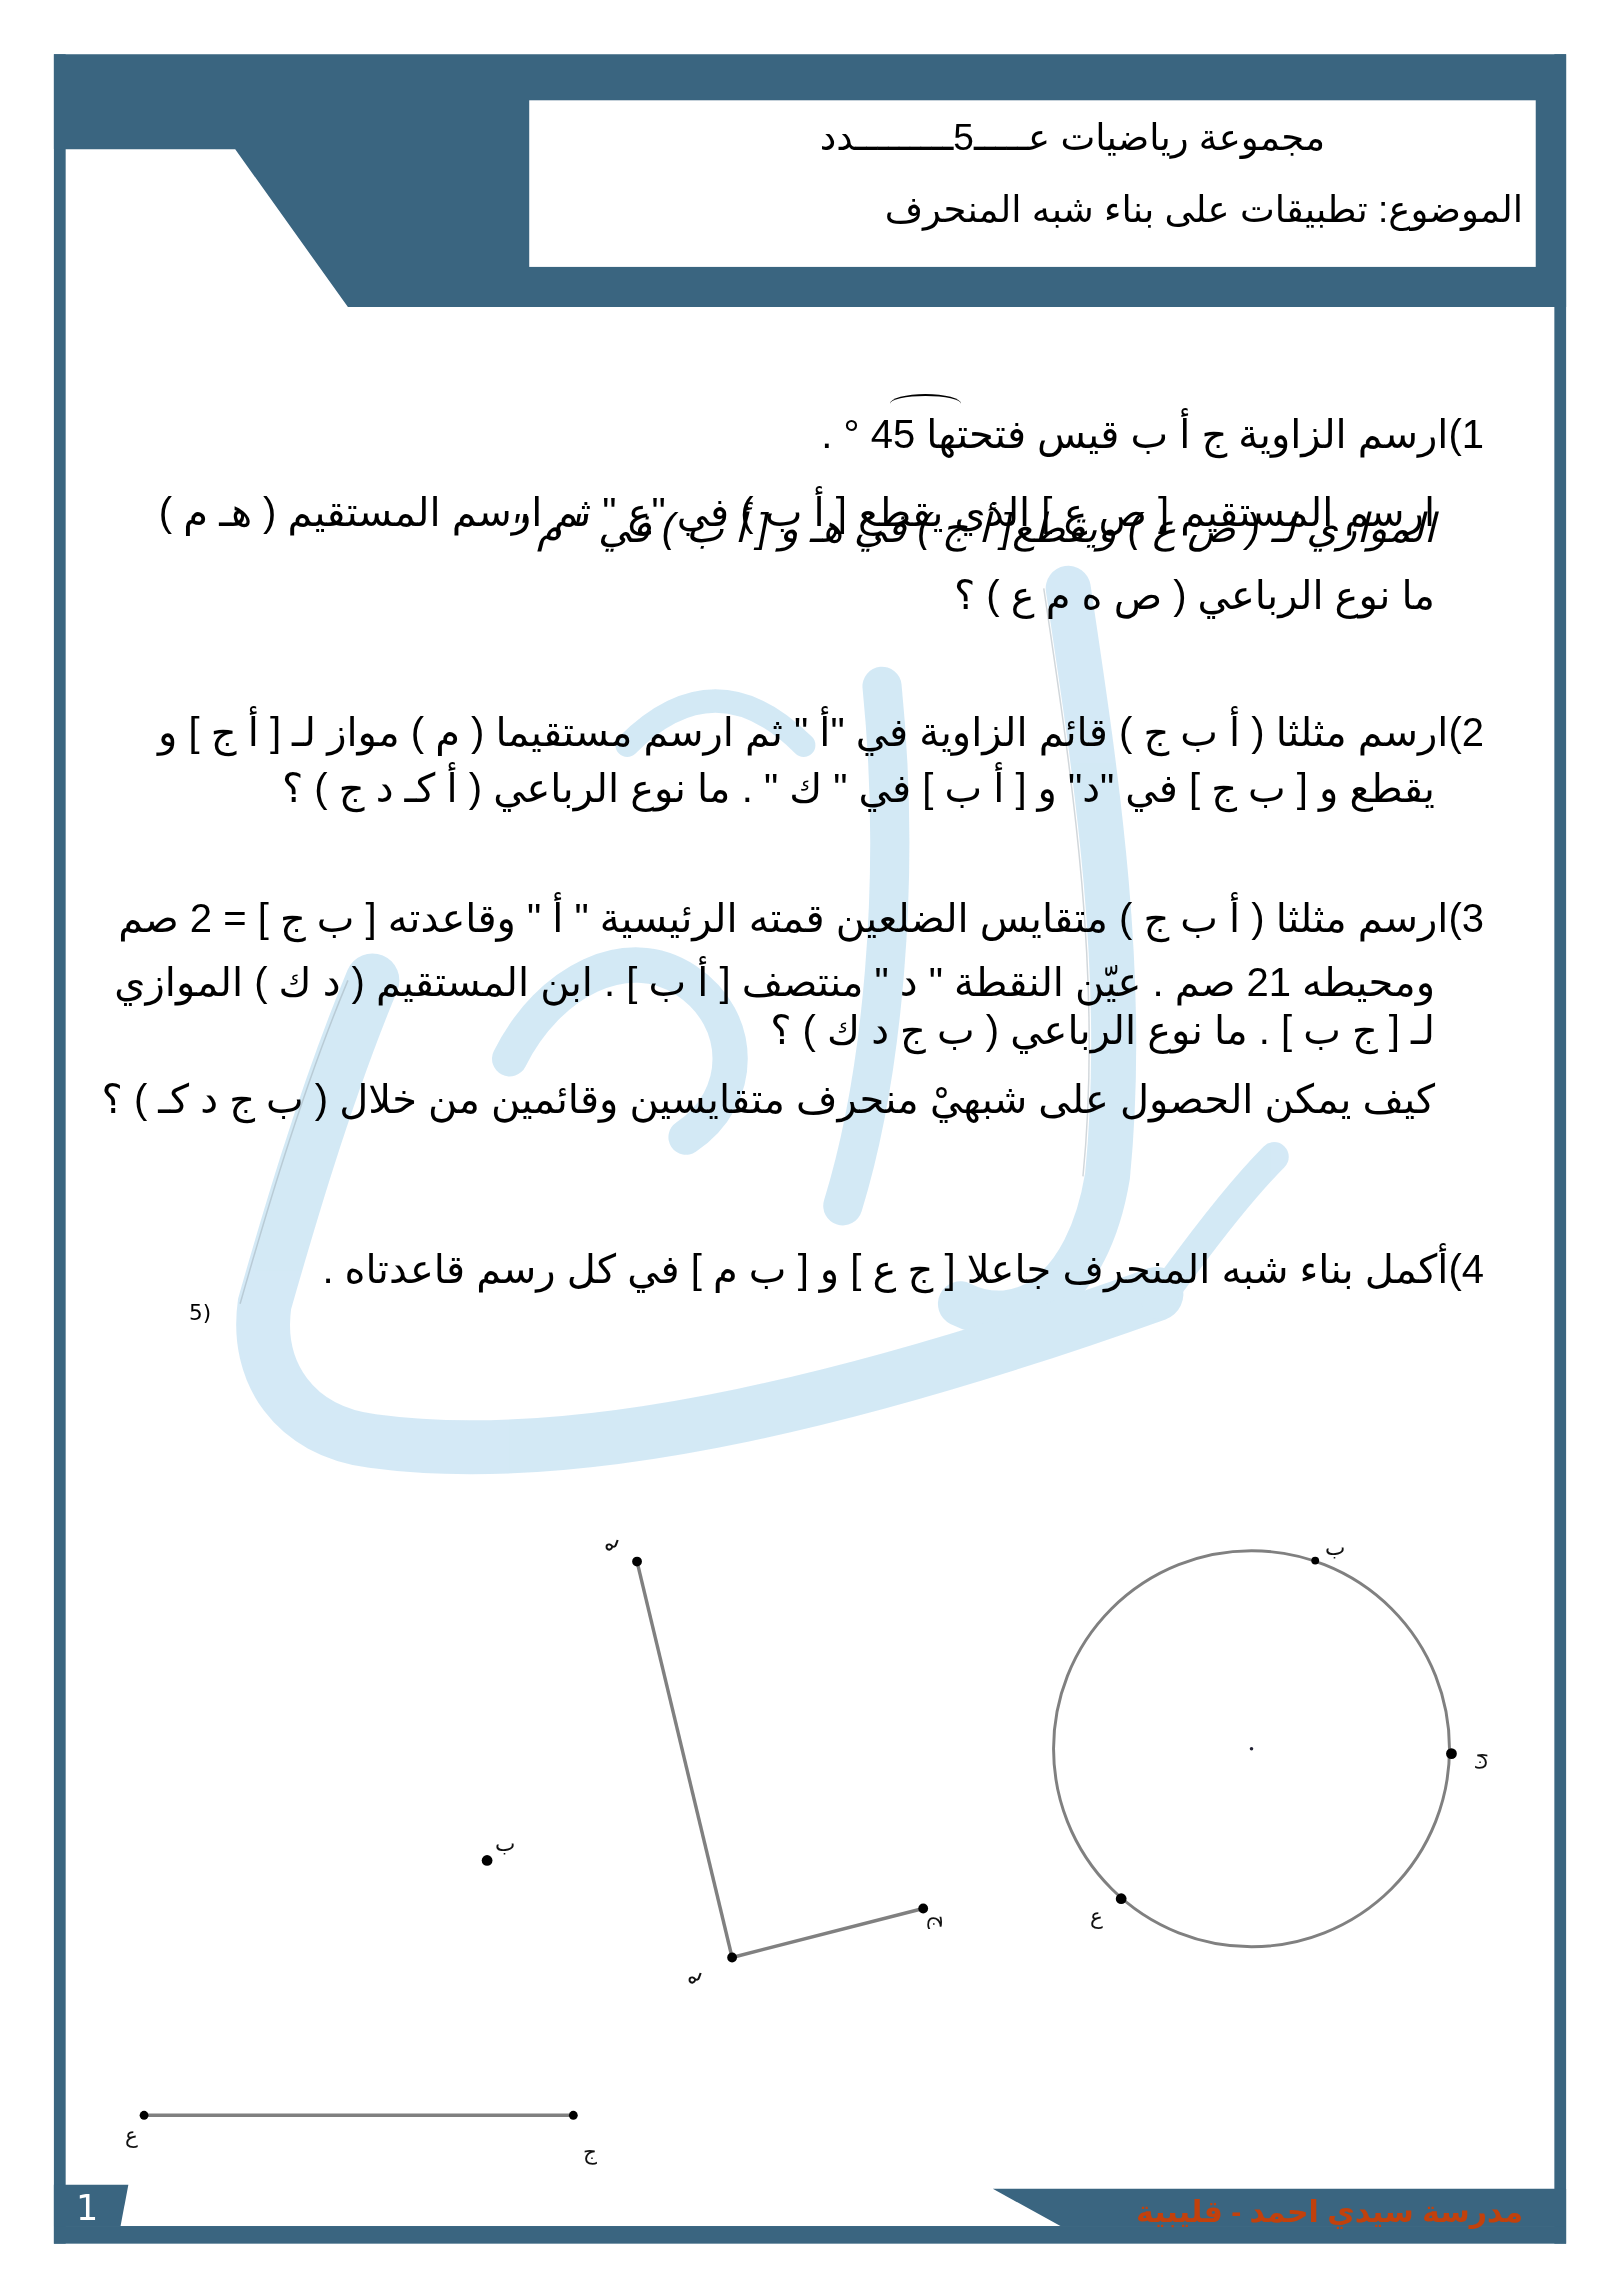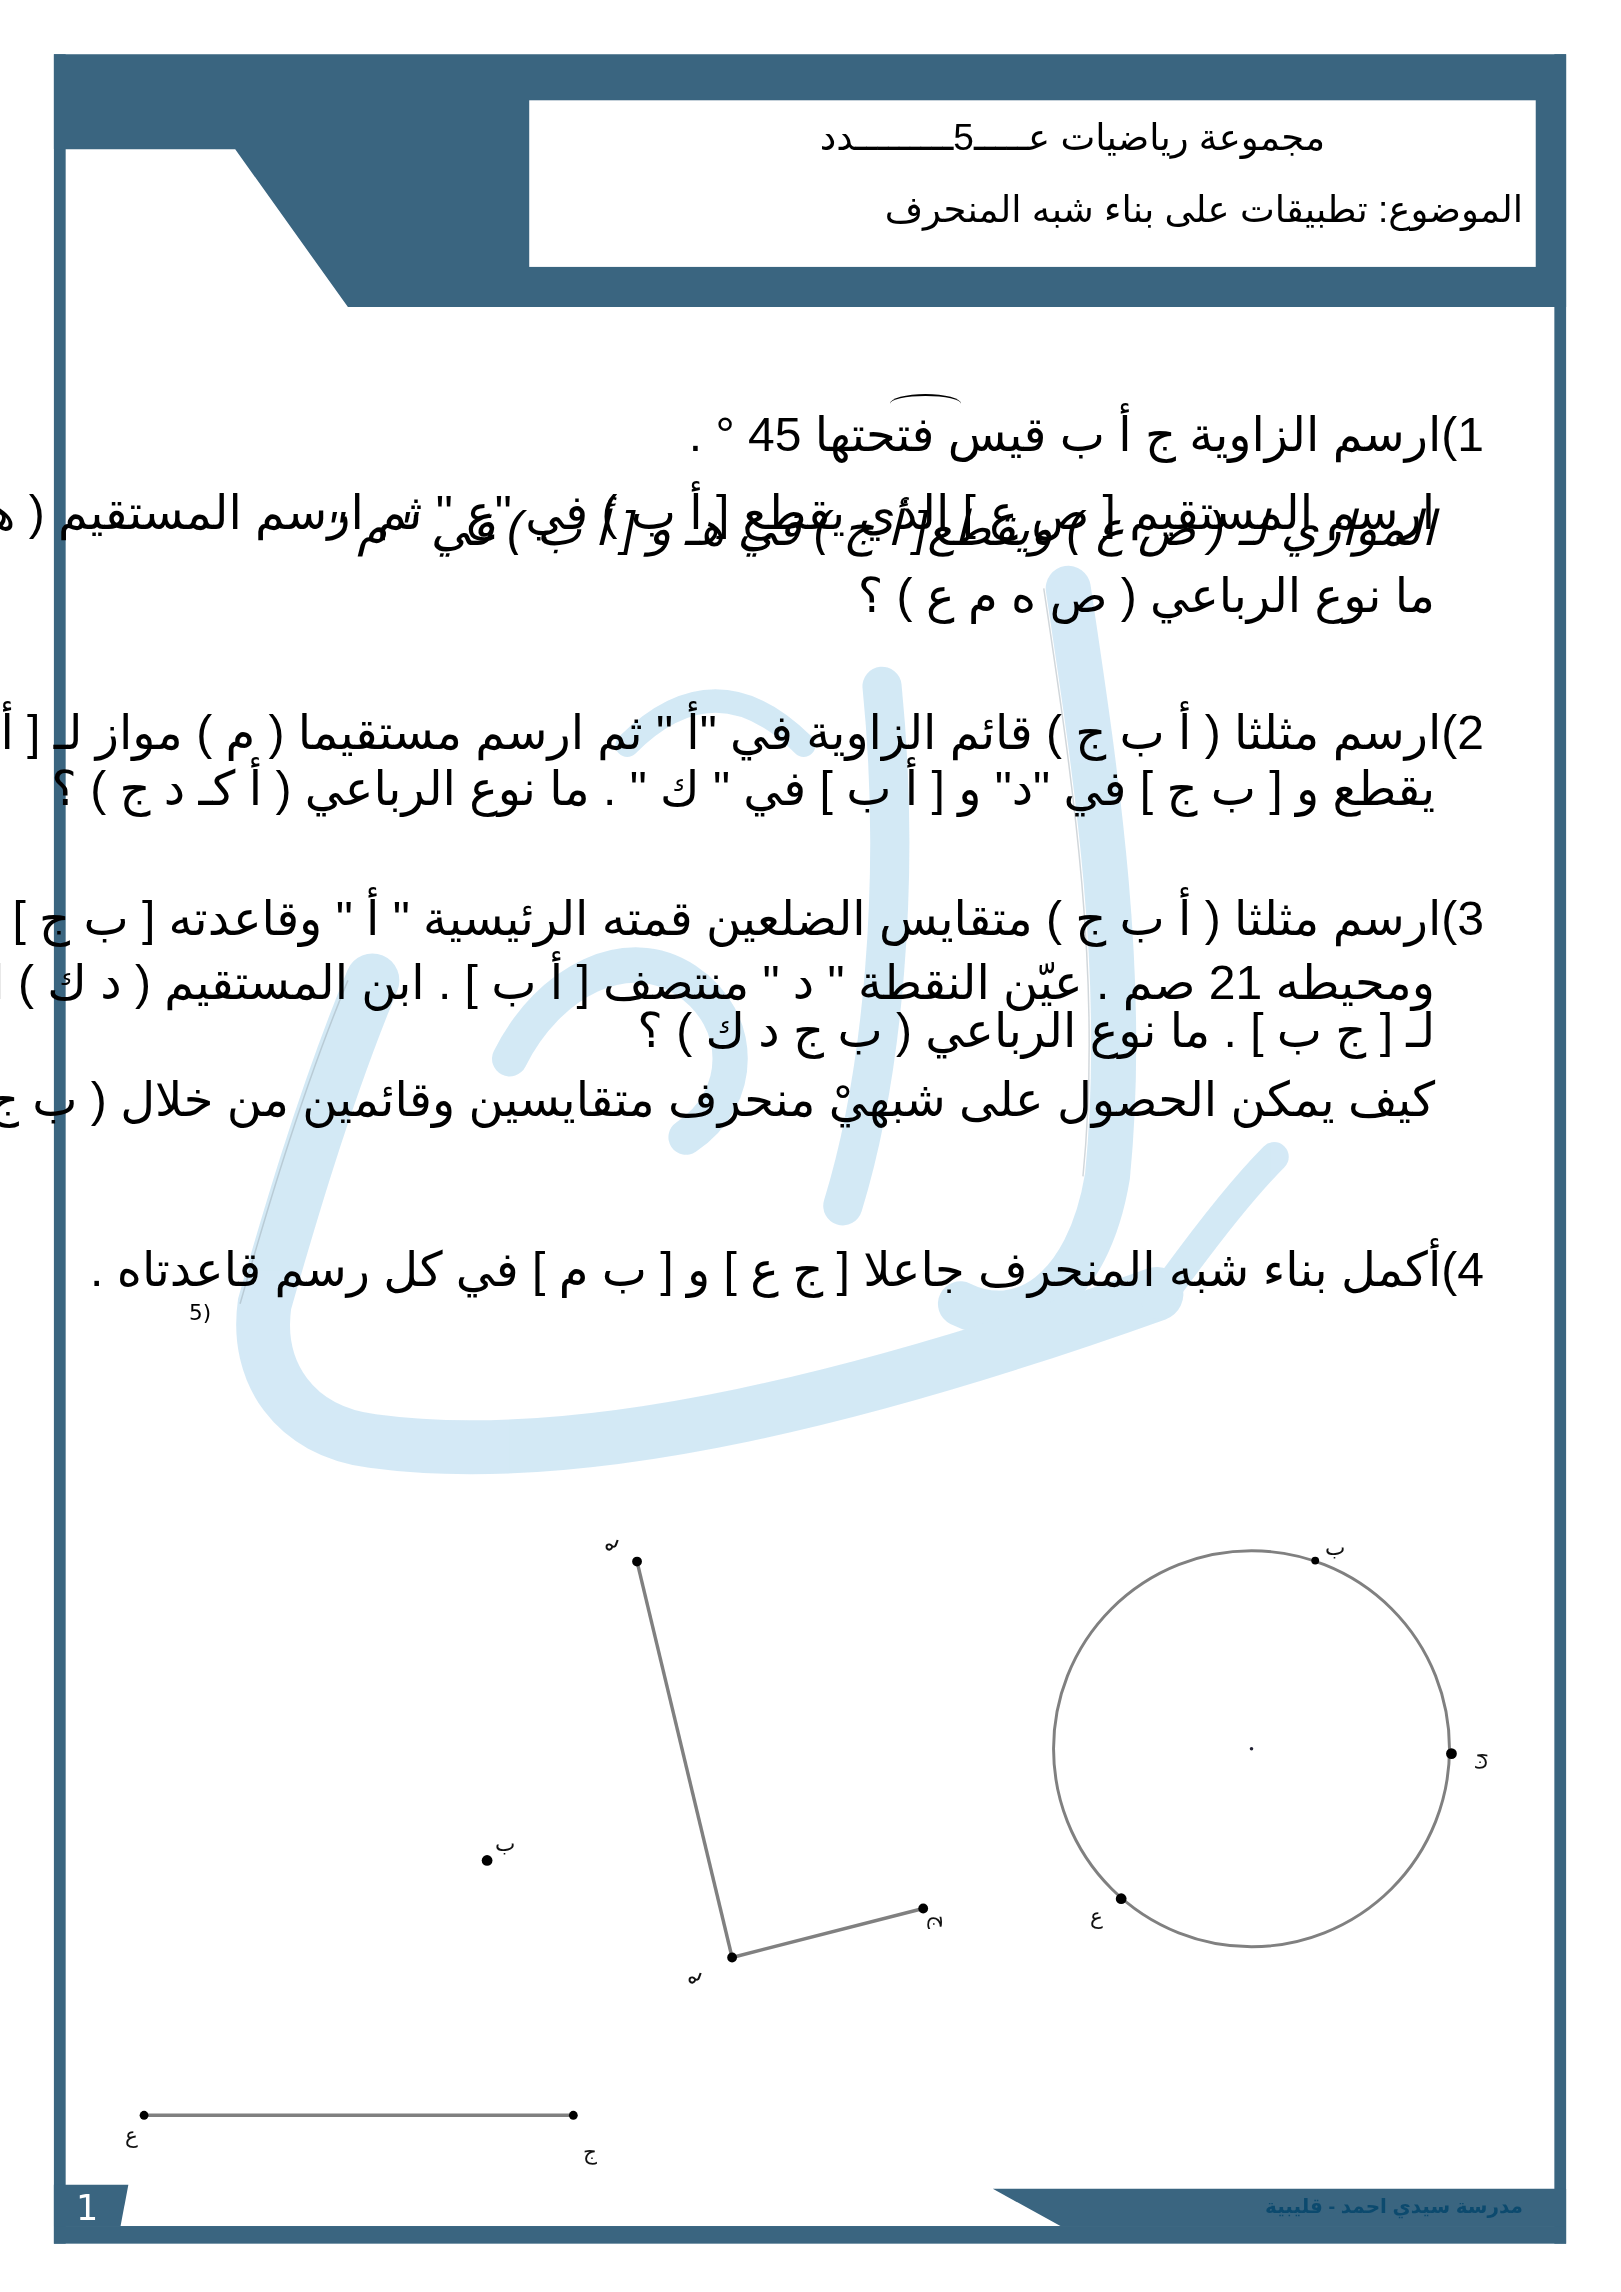--- a/index.html
+++ b/index.html
@@ -4,30 +4,30 @@
 <style>
   html, body { margin:0; padding:0; background:#ffffff; }
   body { width:1621px; height:2293px; position:relative; overflow:hidden;
          font-family:"Liberation Sans", "DejaVu Sans", sans-serif; color:#000; }
   .frame-svg { position:absolute; left:0; top:0; width:1621px; height:2293px; }
 
   .hdr-line { position:absolute; direction:rtl; white-space:nowrap; font-size:37px; line-height:43px; }
   .hdr-title { right:296px; top:116px; }
   .hdr-topic { right:98px; top:188px; }
 
-  .q { position:absolute; direction:rtl; white-space:nowrap; font-size:48px; line-height:49px; }
+  .q { position:absolute; direction:rtl; white-space:nowrap; font-size:40px; line-height:49px; }
   .qnum { display:inline-block; }
   .hat { position:absolute; border-top:2px solid #000; border-radius:50% 50% 0 0 / 100% 100% 0 0; height:7.8px; }
 
   .label5 { position:absolute; left:189px; top:1300px; font-size:21.6px; font-family:"DejaVu Sans", sans-serif; }
 
   .pt-label { position:absolute; font-size:21.6px; direction:rtl; color:#111; }
 
   .footer-num { position:absolute; left:76px; top:2188px; font-size:35px; color:#ffffff; font-family:"DejaVu Sans", sans-serif; }
-  .footer-school { position:absolute; right:98px; top:2194px; font-size:20px; color:#0c4a6e; font-weight:bold; direction:rtl; white-space:nowrap; }
+  .footer-school { position:absolute; right:98px; top:2194px; font-size:30px; color:#c2410c; font-weight:bold; direction:rtl; white-space:nowrap; }
 </style>
 </head>
 <body>
 
 <svg class="frame-svg" viewBox="0 0 1654 2339" xmlns="http://www.w3.org/2000/svg">
 
   <rect x="55" y="55" width="12" height="2234" fill="#3a6580"></rect>
 
   <rect x="1586" y="55" width="12" height="2234" fill="#3a6580"></rect>
 

